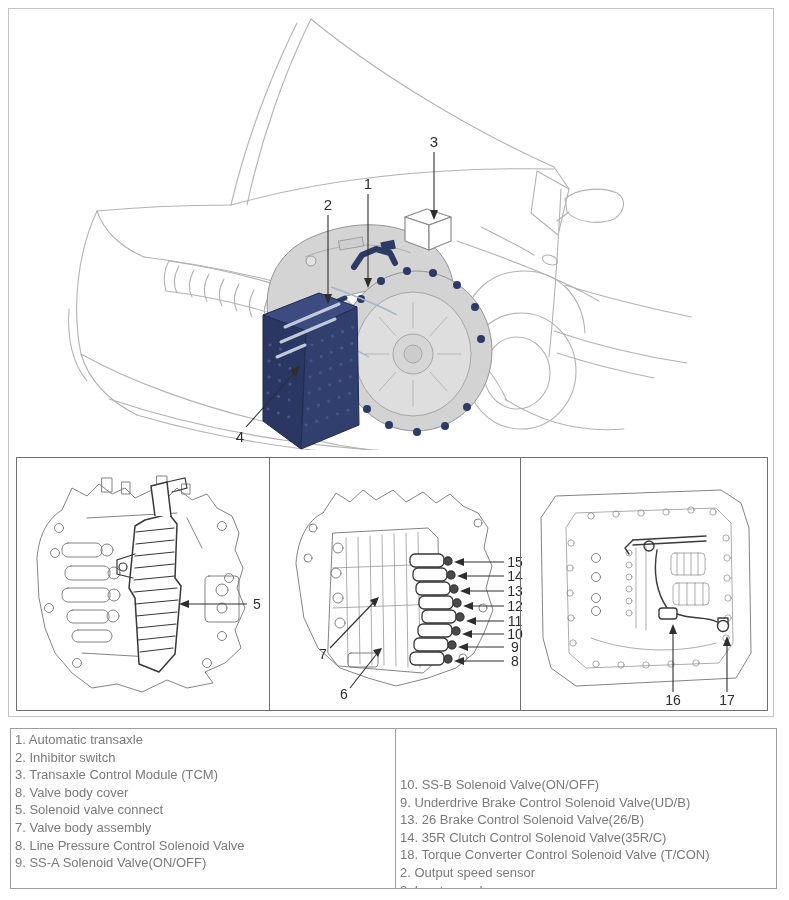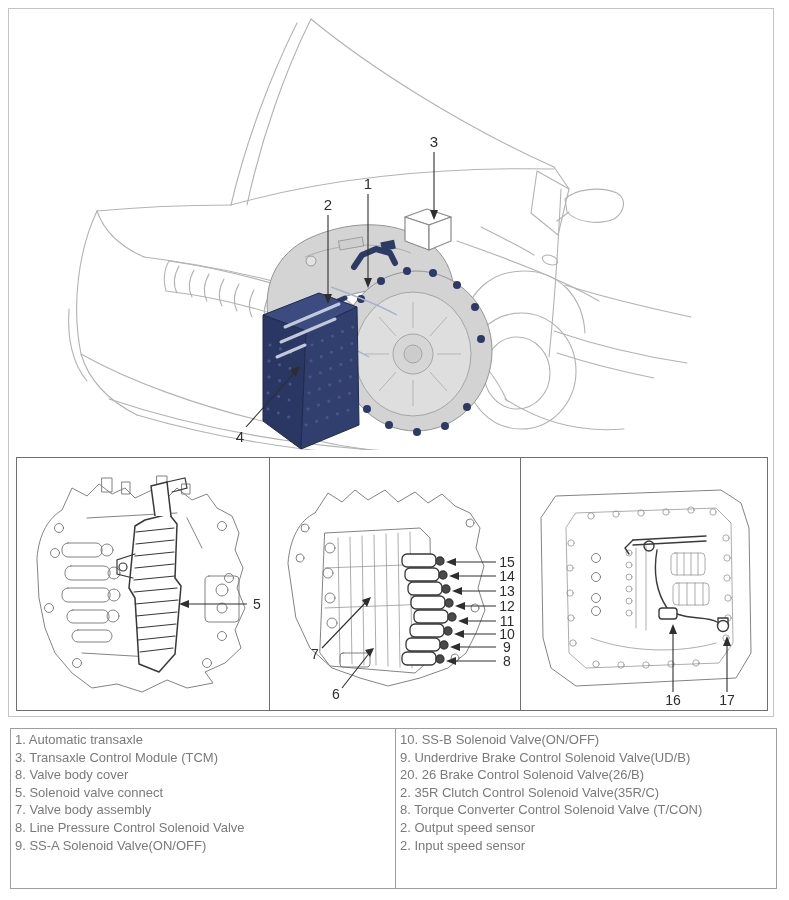--- a/index.html
+++ b/index.html
@@ -5,28 +5,28 @@
   html,body{margin:0;padding:0;background:#ffffff;}
   .page{position:relative;width:789px;height:900px;background:#ffffff;overflow:hidden;
         font-family:"Liberation Sans",sans-serif;}
   .outer-box{position:absolute;left:8px;top:8px;width:766px;height:709px;
              border:1px solid #c4c4c4;box-sizing:border-box;background:#fff;}
   .top-art{position:absolute;left:0;top:0;}
   .mid-box{position:absolute;left:7px;top:448px;width:752px;height:254px;
            border:1px solid #6f6f6f;box-sizing:border-box;background:#fff;display:flex;}
   .panel{height:100%;}
   .p1{width:252px;}
-  .p2{width:251px;border-left:1px solid #6f6f6f;box-sizing:border-box;}
+  .p2{width:251px;border-left:1px solid #6f6f6f;box-sizing:border-box;padding-left:8px;}
   .p3{flex:1;border-left:1px solid #6f6f6f;box-sizing:border-box;text-align:right;}
   .panel svg{display:block;}
   .legend{position:absolute;left:10px;top:728px;width:767px;height:161px;
           border:1px solid #9e9e9e;box-sizing:border-box;display:flex;background:#fff;}
   .col{box-sizing:border-box;padding:2px 0 0 4px;overflow:hidden;}
   .col-left{width:385px;border-right:1px solid #9e9e9e;}
-  .col-right{flex:1;}
+  .col-right{flex:1;margin-top:45px;}
   .lg-row{font-size:13px;line-height:17.6px;color:#7a7a7a;white-space:nowrap;}
   svg text{font-family:"Liberation Sans",sans-serif;fill:#2d2d2d;}
   .car{stroke:#b3b3b3;stroke-width:1.1;fill:none;stroke-linecap:round;stroke-linejoin:round;}
   .tx{stroke:#949494;stroke-width:1;stroke-linejoin:round;}
   .art{stroke:#757575;stroke-width:0.9;fill:none;stroke-linecap:round;stroke-linejoin:round;}
   .art2{stroke:#8a8a8a;stroke-width:0.7;fill:none;}
   .hl{stroke:#383838;stroke-width:1.5;fill:#ffffff;stroke-linejoin:round;}
   .hln{stroke:#383838;stroke-width:1.2;fill:none;stroke-linecap:round;}
   .lead{stroke:#2e2e2e;stroke-width:1.1;fill:none;}
   .ah{fill:#2e2e2e;stroke:none;}
@@ -403,31 +403,32 @@
             <text class="pnum" x="206" y="247" text-anchor="middle">17</text>
           </g>
         </svg>
       </div>
     </div>
   </div>
 
   <div class="legend">
     <div class="col col-left">
       <div class="lg-row">1. Automatic transaxle</div>
+      <div class="lg-row">2. Inhibitor switch</div>
       <div class="lg-row">3. Transaxle Control Module (TCM)</div>
       <div class="lg-row">8. Valve body cover</div>
       <div class="lg-row">5. Solenoid valve connect</div>
       <div class="lg-row">7. Valve body assembly</div>
       <div class="lg-row">8. Line Pressure Control Solenoid Valve</div>
       <div class="lg-row">9. SS-A Solenoid Valve(ON/OFF)</div>
     </div>
     <div class="col col-right">
       <div class="lg-row">10. SS-B Solenoid Valve(ON/OFF)</div>
       <div class="lg-row">9. Underdrive Brake Control Solenoid Valve(UD/B)</div>
-      <div class="lg-row">20. 26 Brake Control Solenoid Valve(26/B)</div>
-      <div class="lg-row">2. 35R Clutch Control Solenoid Valve(35R/C)</div>
-      <div class="lg-row">8. Torque Converter Control Solenoid Valve (T/CON)</div>
+      <div class="lg-row">13. 26 Brake Control Solenoid Valve(26/B)</div>
+      <div class="lg-row">14. 35R Clutch Control Solenoid Valve(35R/C)</div>
+      <div class="lg-row">18. Torque Converter Control Solenoid Valve (T/CON)</div>
       <div class="lg-row">2. Output speed sensor</div>
       <div class="lg-row">2. Input speed sensor</div>
     </div>
   </div>
 
 </div>
 
 </body></html>

